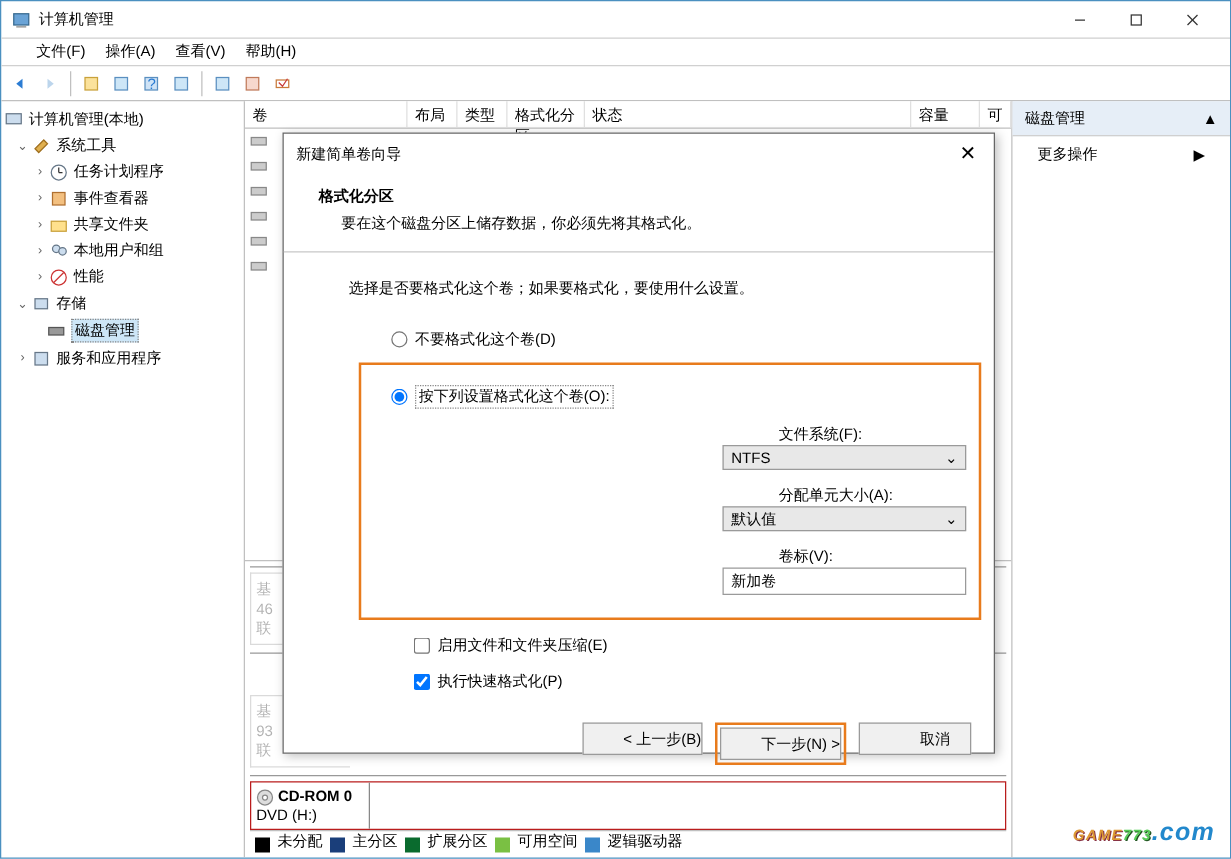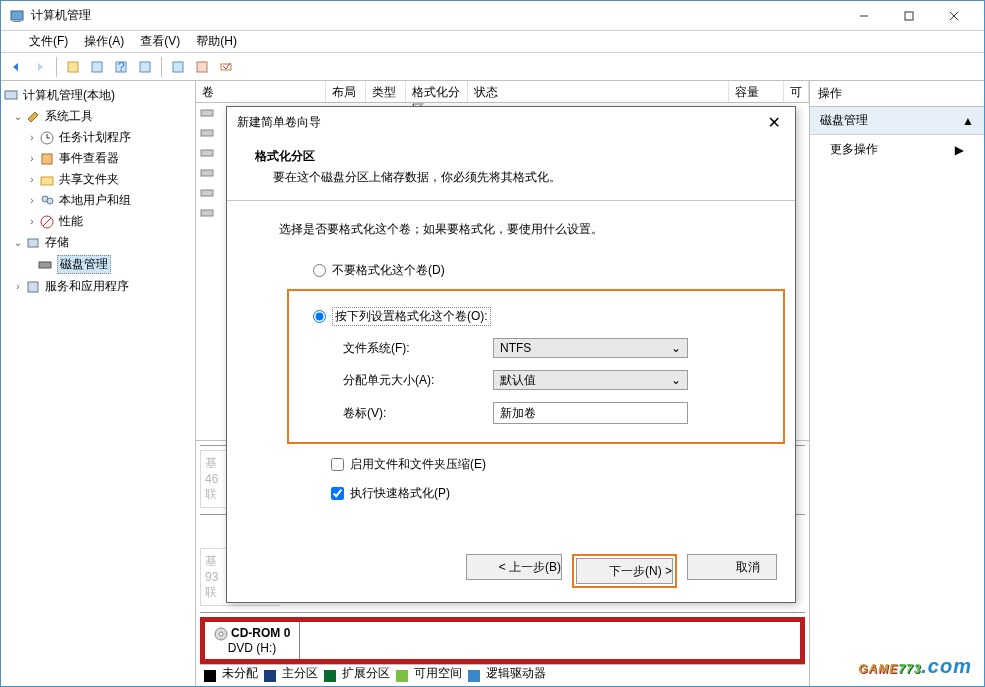--- a/index.html
+++ b/index.html
@@ -32,21 +32,21 @@
 .col-headers-row { display: flex; height: 22px; border-bottom: 1px solid #c0c0c0; background: #fff; }
 .col-header { border-right: 1px solid #e0e0e0; padding: 3px 6px; }
 .disk-rows { padding-left: 4px; }
 .disk-row { display: flex; align-items: center; height: 20px; }
 .disk-icon { width: 14px; height: 14px; margin-right: 4px; }
 
 .bottom-panel { border-top: 1px solid #c0c0c0; padding: 4px; }
 .disk-block-row { display: flex; align-items: stretch; margin-bottom: 6px; }
 .disk-label { width: 80px; border: 1px solid #888; border-right: none; padding: 4px; font-size: 11px; }
 
-.cdrom-row { display: flex; align-items: stretch; border: 5px solid #b91c1c; text-align: center; }
+.cdrom-row { display: flex; align-items: stretch; border: 1px solid #b91c1c; }
 .cdrom-label { width: 95px; padding: 4px; border-right: 1px solid #888; }
 .legend-row { display: flex; align-items: flex-end; gap: 6px; padding: 0 4px; font-size: 11px; border-top: 1px solid #c0c0c0;}
 .legend-box { width: 12px; height: 12px; display: inline-block; }
 
 .actions { width: 175px; border-left: 1px solid #c0c0c0; }
 .actions-header { background: #fff; border-bottom: 1px solid #c0c0c0; padding: 4px 8px; }
 .actions-item { background: #e6eef7; padding: 5px 10px; display: flex; justify-content: space-between; align-items: center; border-bottom: 1px solid #d0d0d0;}
 .actions-sub { padding: 6px 20px; display: flex; justify-content: space-between; align-items: center; }
 
 
@@ -54,21 +54,21 @@
 .wizard-title { display: flex; align-items: center; padding: 6px 10px; }
 .wizard-title .t { flex: 1; }
 .wizard-title .close { font-size: 16px; padding: 0 4px; }
 .wizard-head { padding: 10px 20px 14px 28px; border-bottom: 1px solid #c8c8c8; }
 .wizard-head .h1 { font-weight: bold; margin-bottom: 4px; }
 .wizard-head .h2 { padding-left: 18px; }
 .wizard-body { flex: 1; padding: 20px 40px 10px 52px; }
 .wizard-body .intro { margin-bottom: 24px; }
 .radio-row { display: flex; align-items: center; gap: 6px; margin: 10px 0 10px 34px; }
 .highlight-box { border: 2px solid #e87b1c; padding: 6px 10px 18px 24px; margin-left: 8px; margin-right: -30px; }
-.form-row { display: flex; align-items: center; margin: 12px 0 0 30px; }
+.form-row { display: flex; align-items: flex-end; margin: 12px 0 0 30px; flex-direction: column; }
 .form-row label { width: 150px; }
 .form-row .control { width: 195px; }
 .select { height: 20px; border: 1px solid #9a9a9a; background: #e8e8e8; display: flex; align-items: center; padding: 0 6px; justify-content: space-between; }
 .txt-input { height: 22px; border: 1px solid #9a9a9a; background: #fff; padding: 0 6px; display: flex; align-items: center; }
 .check-row { display: flex; align-items: center; gap: 6px; margin: 12px 0 0 52px; }
 .wizard-buttons { padding: 14px 18px; display: flex; justify-content: flex-end; gap: 10px; }
 .wbtn { min-width: 90px; height: 26px; border: 1px solid #9a9a9a; background: #f0f0f0; display: flex; align-items: center; justify-content: center; padding-left: 32px; }
 .next-hl { border: 2px solid #e87b1c; padding: 2px; }
 
 .watermark { position: absolute; right: 12px; bottom: 6px; font-size: 30px; font-weight: 900; font-style: italic; letter-spacing: 1px; z-index: 200; }
@@ -358,21 +358,20 @@
           <span>扩展分区</span>
         <span class="legend-box" style="background:#7ac043"></span>
           <span>可用空间</span>
         <span class="legend-box" style="background:#3a87c9"></span>
           <span>逻辑驱动器</span>
       </div>
     </div>
   </div>
 
   <div class="actions">
-    <div class="actions-header">操作</div>
     <div class="actions-item">
       <span>磁盘管理</span>
       <span>▲</span>
     </div>
     <div class="actions-sub">
       <span>更多操作</span>
       <span>▶</span>
     </div>
   </div>
 </div>

